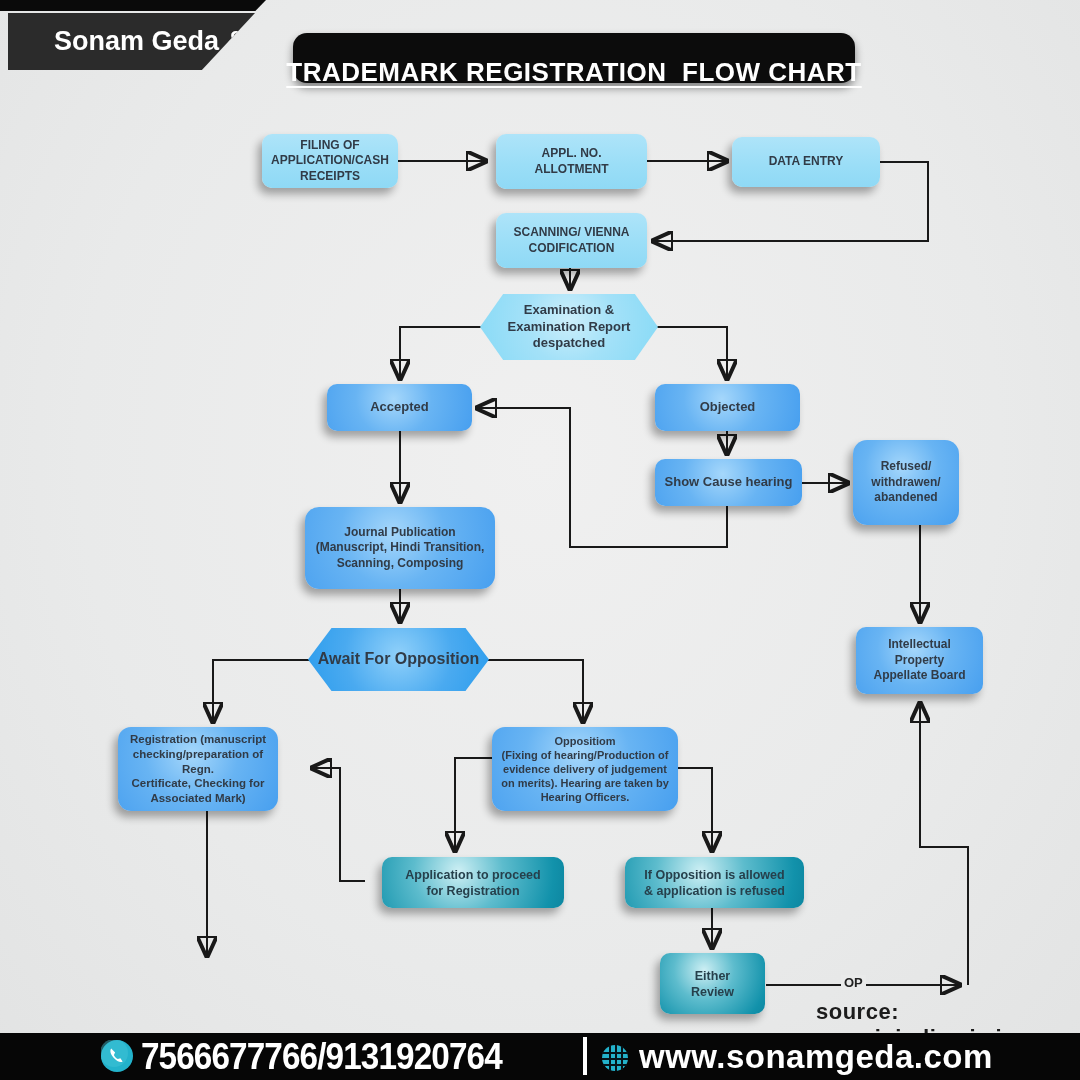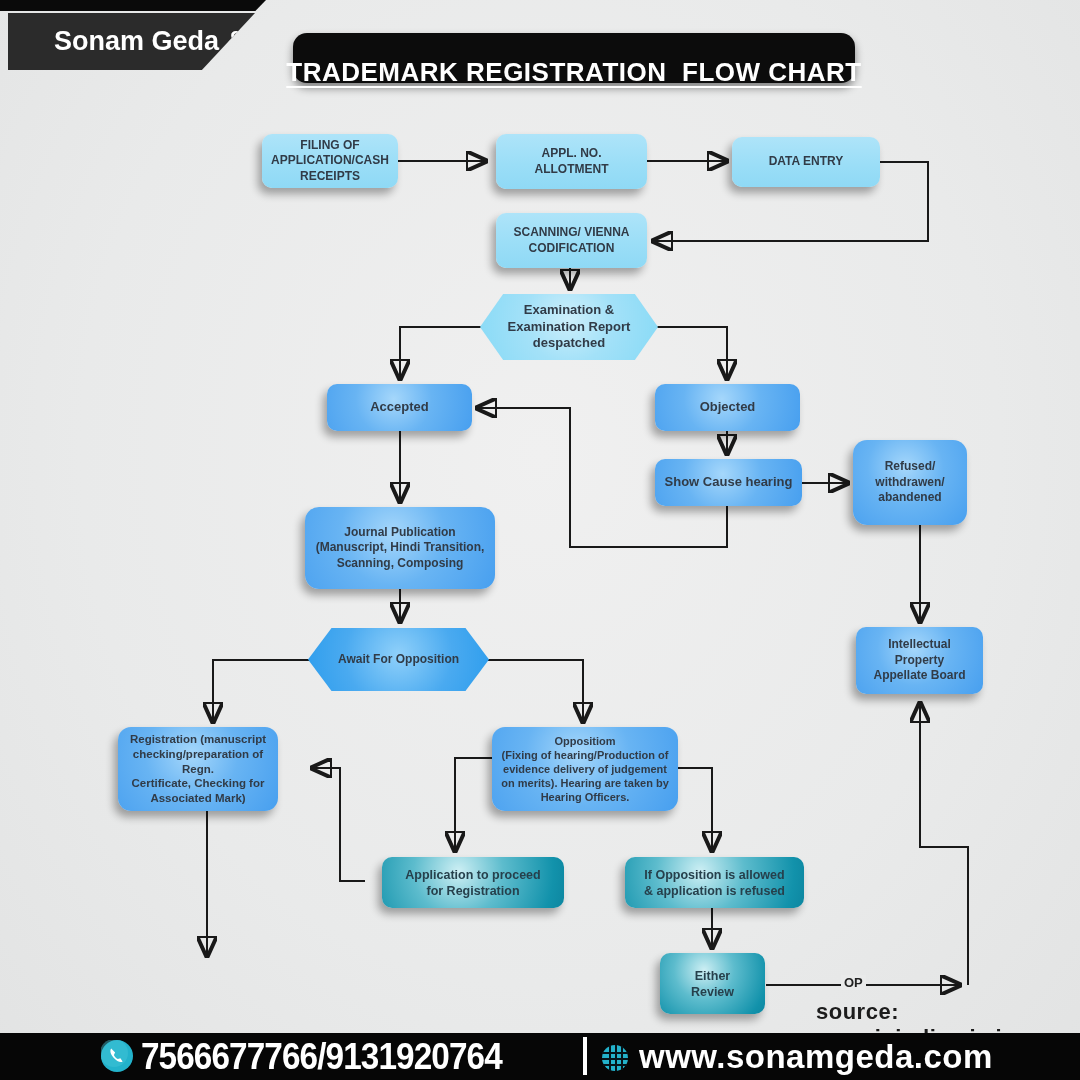--- a/index.html
+++ b/index.html
@@ -20,21 +20,21 @@
   .node{position:absolute;display:flex;align-items:center;justify-content:center;text-align:center;
     font-weight:bold;color:#313b47;white-space:pre-line;line-height:1.28;z-index:2;}
   .rect{border-radius:10px;box-shadow:-4px 6px 8px rgba(0,0,0,.33);}
   .light{background:linear-gradient(180deg,#aee4f9 0%,#9bdef7 55%,#8fd9f5 100%);font-size:12px;}
   .mid{background:radial-gradient(circle at 46% 32%, #a5d7fb 0%, #68b4f3 45%, #479fef 100%);font-size:12px;}
   .teal{background:radial-gradient(circle at 42% 28%, #cdeff4 0%, #5dbccd 40%, #1292ab 85%, #0d86a0 100%);
     color:#26404c;font-size:12.5px;}
   .hex{clip-path:polygon(0 50%,13% 0,87% 0,100% 50%,87% 100%,13% 100%);box-shadow:none;
     filter:drop-shadow(-3px 5px 4px rgba(0,0,0,.35));}
   .hex-light{background:radial-gradient(circle at 50% 38%, #cdeffb 0%, #a3e1f8 45%, #87daf6 100%);font-size:13px;}
-  .hex-mid{background:radial-gradient(circle at 50% 42%, #8fd0fa 0%, #4aaaf0 55%, #2d9ded 100%);font-size:12px;}
+  .hex-mid{background:radial-gradient(circle at 50% 42%, #8fd0fa 0%, #4aaaf0 55%, #2d9ded 100%);font-size:16px;}
   
   svg.connectors{position:absolute;left:0;top:0;z-index:1;}
   svg.connectors path{fill:none;stroke:#191919;stroke-width:2;}
   .op-label{position:absolute;left:841px;top:975px;background:#e9eaea;padding:0 3px;
     font-size:13px;font-weight:bold;color:#222;z-index:3;}
   .source-text{position:absolute;left:816px;top:999px;font-size:22px;font-weight:bold;color:#1c1c1c;
     letter-spacing:.5px;z-index:3;}
   
   .footer-bar{position:absolute;left:0;top:1033px;width:1080px;height:47px;background:#060606;z-index:4;}
   .phone-icon{position:absolute;left:101px;top:1040px;width:32px;height:32px;z-index:5;}
@@ -94,21 +94,21 @@
 ALLOTMENT</div>
   <div class="node rect light" style="left:732px;top:137px;width:148px;height:50px;">DATA ENTRY</div>
   <div class="node rect light" style="left:496px;top:213px;width:151px;height:55px;">SCANNING/ VIENNA
 CODIFICATION</div>
   <div class="node hex hex-light" style="left:480px;top:294px;width:178px;height:66px;">Examination &amp;
 Examination Report
 despatched</div>
   <div class="node rect mid" style="left:327px;top:384px;width:145px;height:47px;font-size:13px;">Accepted</div>
   <div class="node rect mid" style="left:655px;top:384px;width:145px;height:47px;font-size:13px;">Objected</div>
   <div class="node rect mid" style="left:655px;top:459px;width:147px;height:47px;font-size:13px;">Show Cause hearing</div>
-  <div class="node rect mid" style="left:853px;top:440px;width:114px;height:85px;border-radius:14px;">Refused/
+  <div class="node rect mid" style="left:853px;top:440px;width:106px;height:85px;border-radius:14px;">Refused/
 withdrawen/
 abandened</div>
   <div class="node rect mid" style="left:305px;top:507px;width:190px;height:82px;border-radius:14px;">Journal Publication
 (Manuscript, Hindi Transition,
 Scanning, Composing</div>
   <div class="node hex hex-mid" style="left:308px;top:628px;width:181px;height:63px;">Await For Opposition</div>
   <div class="node rect mid" style="left:856px;top:627px;width:127px;height:67px;">Intellectual
 Property
 Appellate Board</div>
   <div class="node rect mid" style="left:118px;top:727px;width:160px;height:84px;border-radius:13px;font-size:11.5px;">Registration (manuscript

